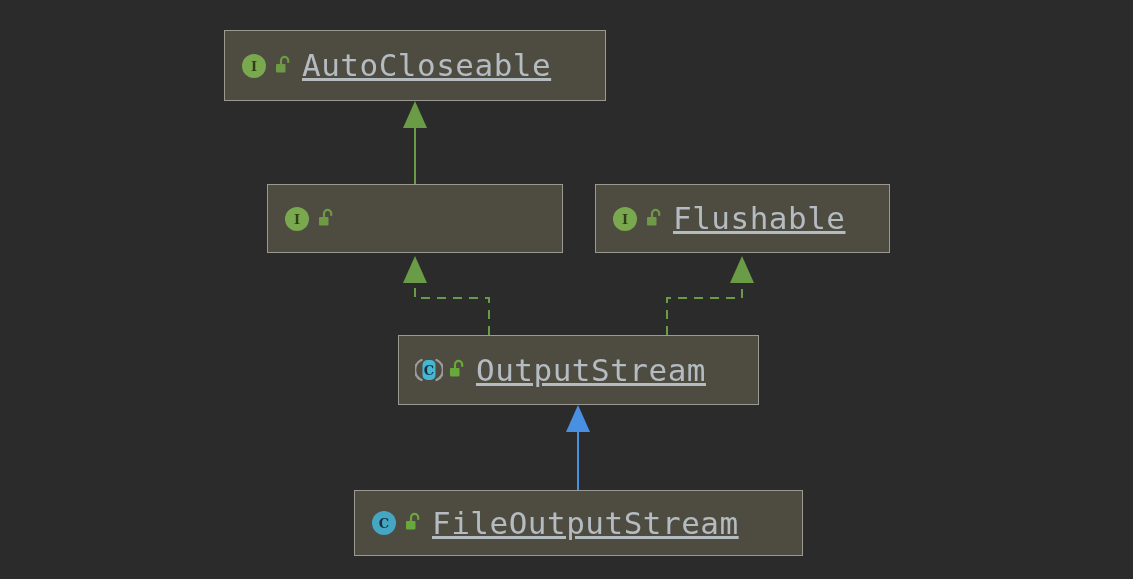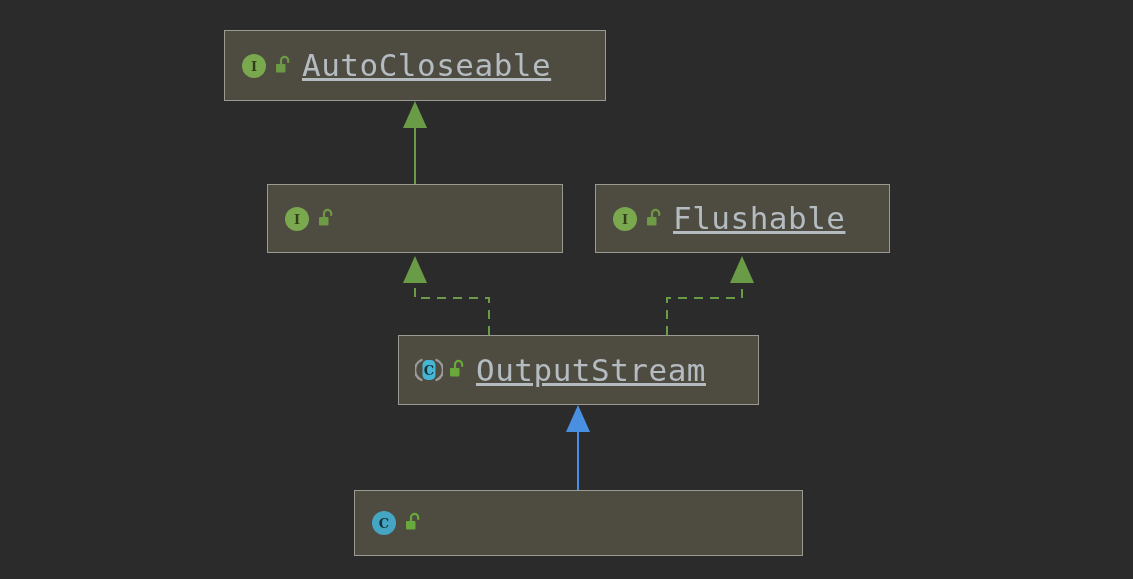--- a/index.html
+++ b/index.html
@@ -169,15 +169,16 @@
           <text x="13" y="18" text-anchor="middle" font-family="DejaVu Serif, serif" font-size="13" font-weight="bold" fill="#16313c">C</text>
         </svg>
       </span>
       <span class="icon-vis">
         <svg width="22" height="24" viewBox="0 0 22 24">
           <path d="M9 10 L9 6.5 A3.6 3.6 0 0 1 16.2 6.5 L16.2 8" stroke="#69a83a" stroke-width="2.2" fill="none" stroke-linecap="round"></path>
           <rect x="4" y="10" width="9.5" height="8.5" rx="1" fill="#69a83a"></rect>
         </svg>
       </span>
     </div>
+    <span class="node-label">FileOutputStream</span>
   </div>
 
 </div>
 
 </body></html>

